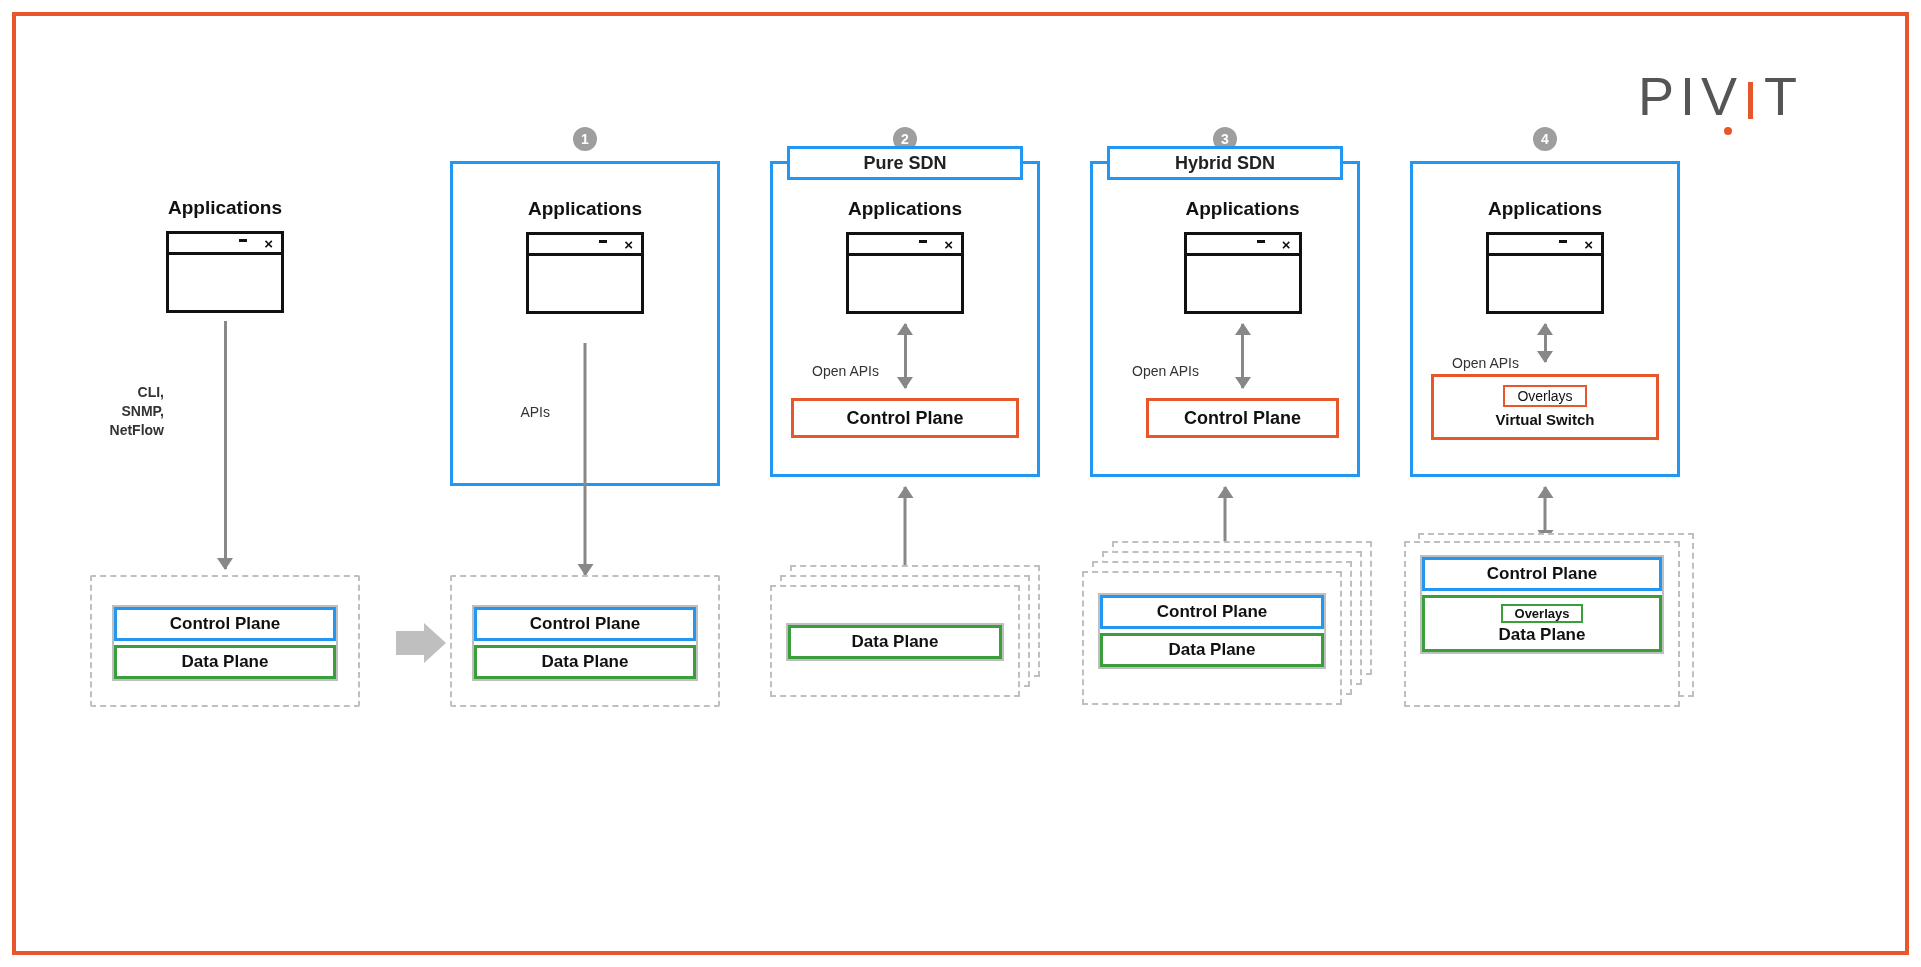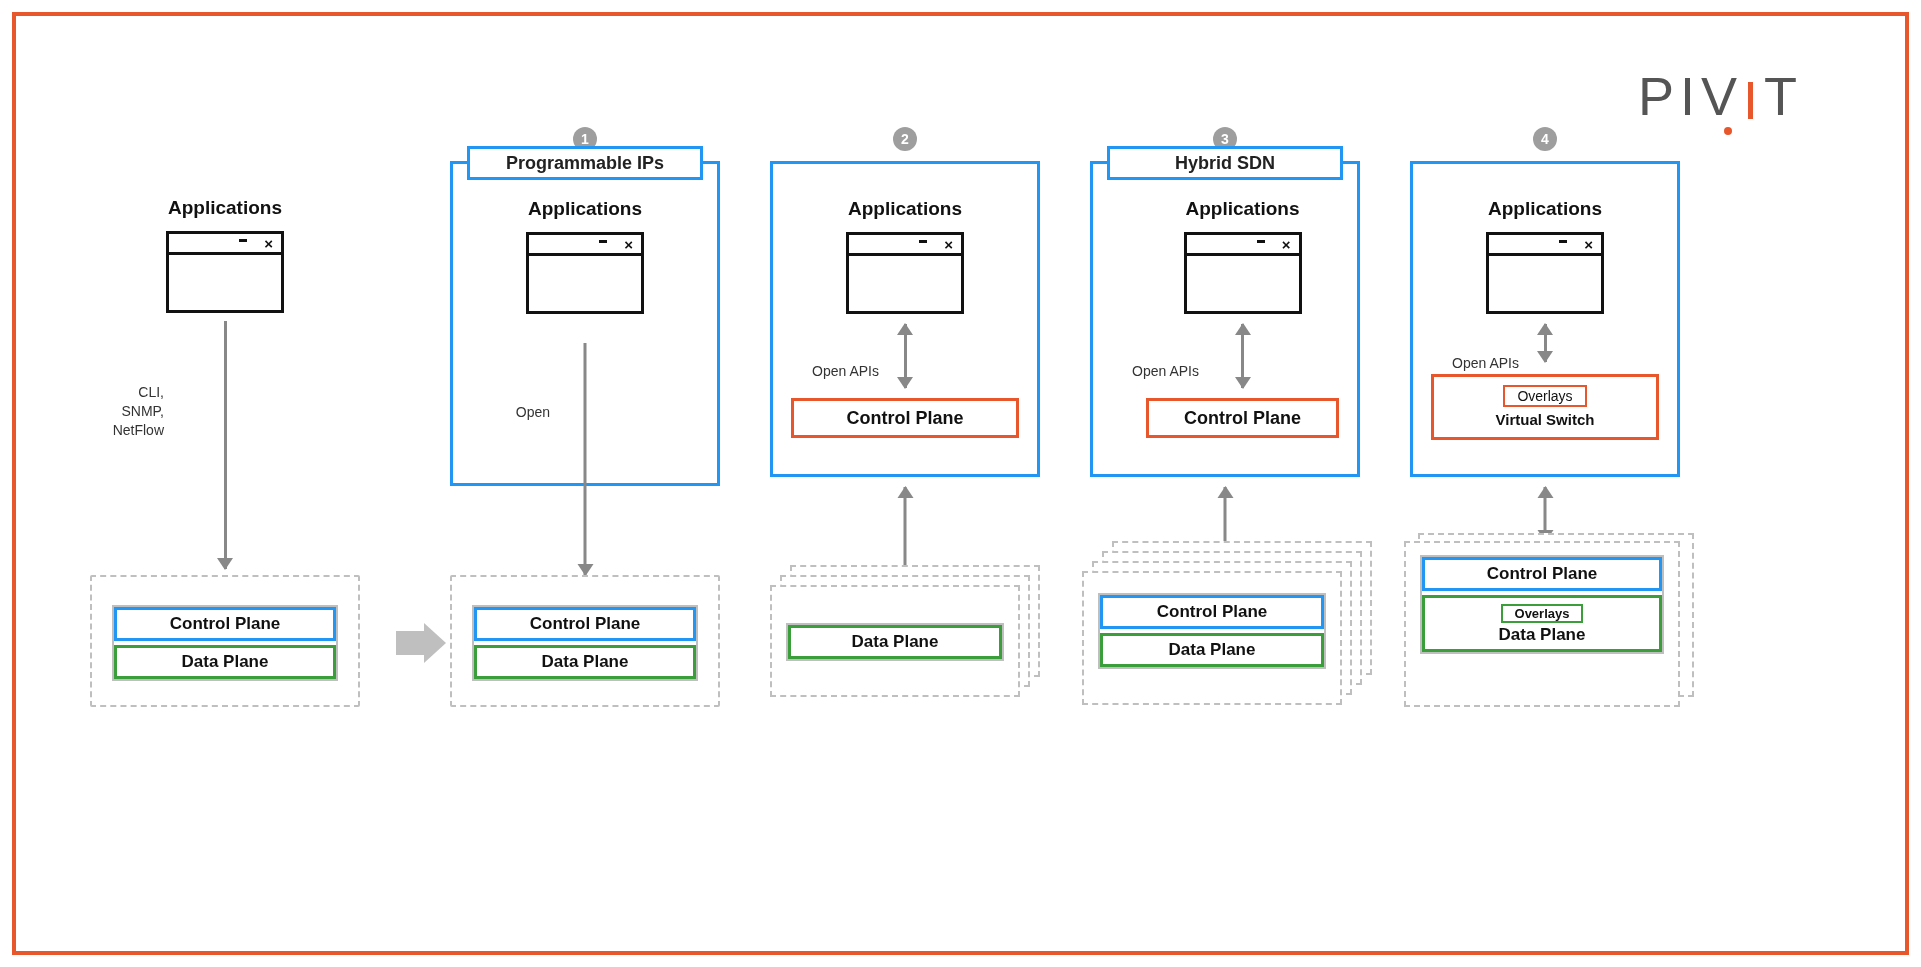--- a/index.html
+++ b/index.html
@@ -123,58 +123,58 @@
 
 <div class="stage">
 
   <div class="col col0">
     <div class="apps-title nopad">Applications</div>
     <div class="window-icon">
       <span class="dash"></span>
       <span class="cross">×</span>
     </div>
     <div class="arrow-down a0"></div>
-    <div class="side-label l0" style="white-space:pre-line;">CLI,
+    <div class="side-label l0" style="white-space:pre-line;font-weight:bold;">CLI,
 SNMP,
 NetFlow</div>
     <div class="dashed-box">
       <div class="plane-wrap">
         <div class="control-plane">Control Plane</div>
         <div class="data-plane">Data Plane</div>
       </div>
     </div>
   </div>
 
   <div class="big-arrow">
     <span class="shaft"></span><span class="head"></span>
   </div>
 
   <div class="col col1">
     <div class="badge">1</div>
     <div class="sdn-frame">
-      <div class="sdn-tab">Programmable IPs</div>
       <div class="apps-title pad">Applications</div>
       <div class="window-icon">
         <span class="dash"></span>
         <span class="cross">×</span>
       </div>
     </div>
     <div class="arrow-down a1" style="position:absolute; top:190px; left:50%; transform:translateX(-50%);"></div>
-    <div class="side-label l1">Open</div>
+    <div class="side-label l1">APIs</div>
     <div class="dashed-box">
       <div class="plane-wrap">
         <div class="control-plane">Control Plane</div>
         <div class="data-plane">Data Plane</div>
       </div>
     </div>
   </div>
 
   <div class="col col2">
     <div class="badge">2</div>
     <div class="sdn-frame">
+      <div class="sdn-tab">Pure SDN</div>
       <div class="apps-title pad">Applications</div>
       <div class="window-icon">
         <span class="dash"></span>
         <span class="cross">×</span>
       </div>
       <div class="arrow-double d1"></div>
       <div class="side-label l2">Open APIs</div>
       <div class="ctrl-box-orange">Control Plane</div>
     </div>
     <div class="arrow-double d2"></div>

